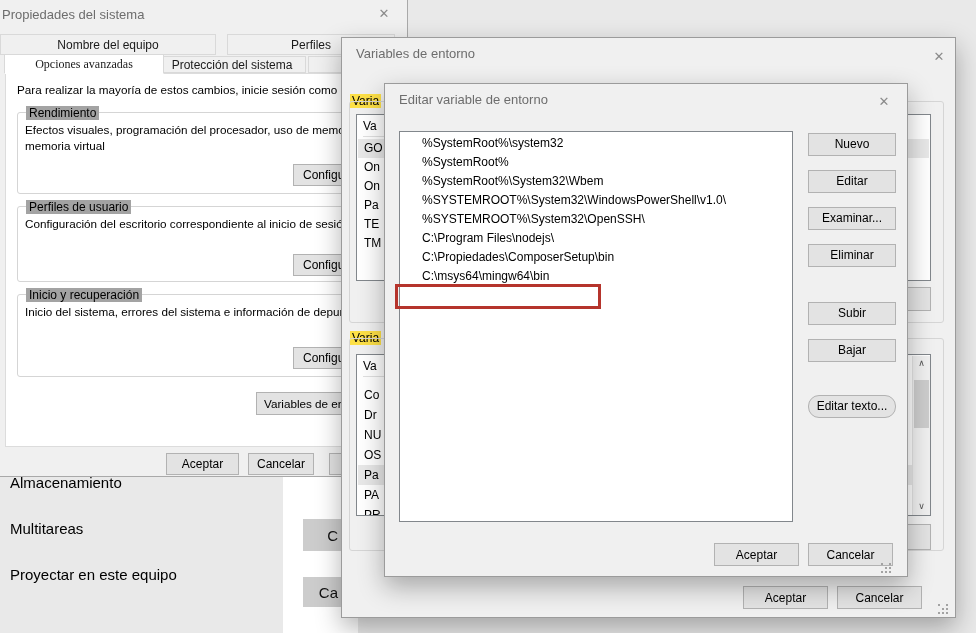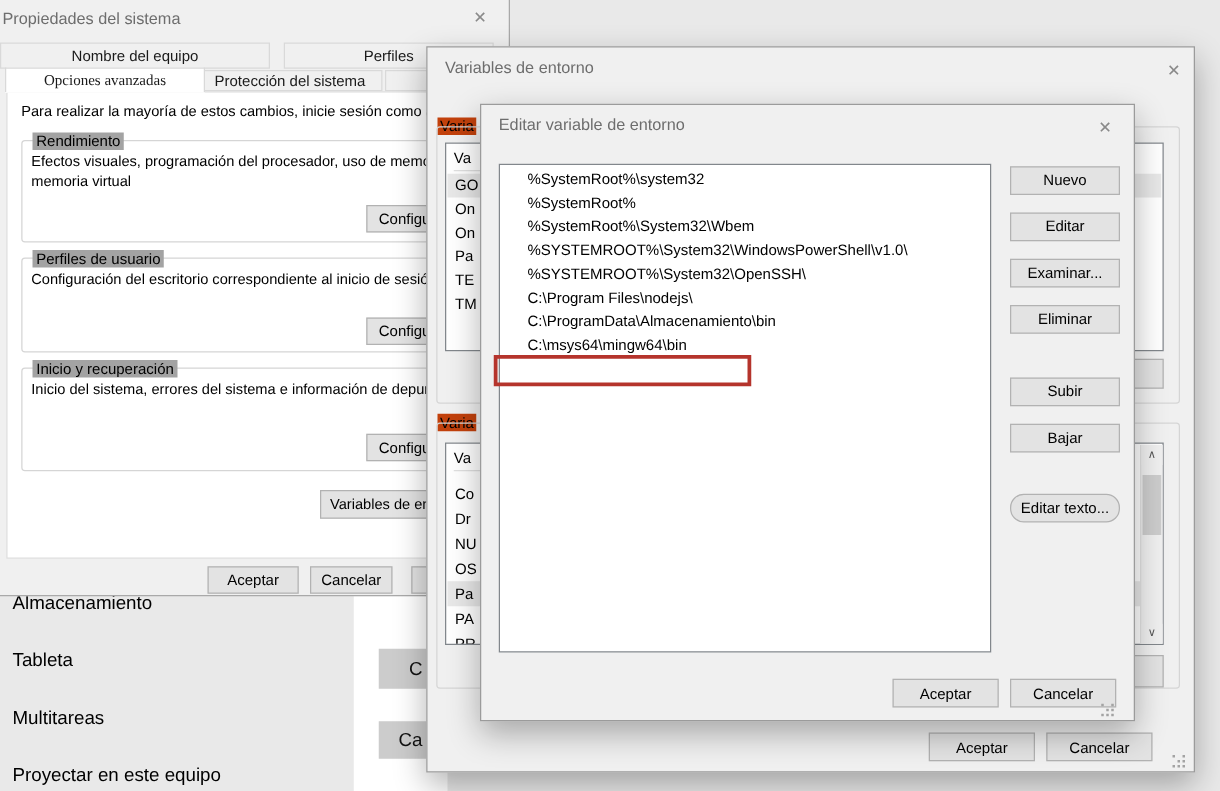--- a/index.html
+++ b/index.html
@@ -51,21 +51,21 @@
   .g3 { top:289px; } .g3 .groupbox { height:83px; } .g3 .cfg-btn { top:59px; }
   .envvars-launch { left:268px; top:393px; width:125px; height:23px; text-align:left; padding-left:7px; font-size:11.7px; }
   .sp-ok { left:178px; top:454px; width:73px; height:22px; }
   .sp-cancel { left:260px; top:454px; width:66px; height:22px; }
   .sp-apply { left:341px; top:454px; width:67px; height:22px; }
 
   
   .envvars { left:341px; top:37px; width:615px; height:581px; border-color:#9b9b9b;
              box-shadow: 0 10px 24px rgba(0,0,0,.30); }
   .envvars .close-x { left:586px; top:9px; }
-  .ev-label { position:absolute; font-size:12px; background:#c2410c; padding:0 2px; white-space:nowrap; }
+  .ev-label { position:absolute; font-size:12px; background:#fde047; padding:0 2px; white-space:nowrap; }
   .ev-table { background:#fff; border:1px solid #82878c; }
   .ev-header { position:absolute; left:6px; top:4px; font-size:12px; border-bottom:1px solid #e0e0e0;
                width:30px; height:18px; }
   .frag-rows { position:absolute; left:1px; right:1px; }
   .frag-row { height:19px; font-size:12px; line-height:19px; padding-left:6px; white-space:nowrap; }
   .sys-rows .frag-row { height:20px; line-height:20px; }
   .user-rows .frag-row:nth-of-type(1) { background:#e8e8e8; }
   .sys-rows .frag-row:nth-of-type(5) { background:#e8e8e8; }
   .scrollbar { position:absolute; left:570px; top:318px; width:18px; height:159px; background:#f0f0f0;
                border-left:1px solid #e3e3e3; }
@@ -99,21 +99,20 @@
 <body>
 
 <div id="canvas">
 
   <div class="settings-white"></div>
   <button class="set-btn sb1">C</button>
   <button class="set-btn sb2">Ca</button>
   <div class="sidebar">
 
   <div class="side-item">Almacenamiento</div>
-      <div class="side-item">Tableta</div>
       <div class="side-item">Multitareas</div>
       <div class="side-item">Proyectar en este equipo</div>
     </div>
 
   <div class="window sysprops">
     <div class="titlebar">
       <span class="title-text">Propiedades del sistema</span>
       <span class="close-x">✕</span>
     </div>
     <div class="tab" style="left:12px; top:35px; width:216px; height:21px; line-height:21px;">Nombre del equipo</div>
@@ -208,21 +207,21 @@
     <span class="close-x">✕</span>
 
     <div class="listbox path-list">
 
     <div class="path-row">%SystemRoot%\system32</div>
         <div class="path-row">%SystemRoot%</div>
         <div class="path-row">%SystemRoot%\System32\Wbem</div>
         <div class="path-row">%SYSTEMROOT%\System32\WindowsPowerShell\v1.0\</div>
         <div class="path-row">%SYSTEMROOT%\System32\OpenSSH\</div>
         <div class="path-row">C:\Program Files\nodejs\</div>
-        <div class="path-row">C:\ProgramData\Almacenamiento\bin</div>
+        <div class="path-row">C:\Propiedades\ComposerSetup\bin</div>
         <div class="path-row">C:\msys64\mingw64\bin</div>
       </div>
 
     <div class="btncol">
 
     <button class="btn col-btn">Nuevo</button>
         <button class="btn col-btn">Editar</button>
         <button class="btn col-btn">Examinar...</button>
         <button class="btn col-btn">Eliminar</button>
         <button class="btn col-btn">Subir</button>

